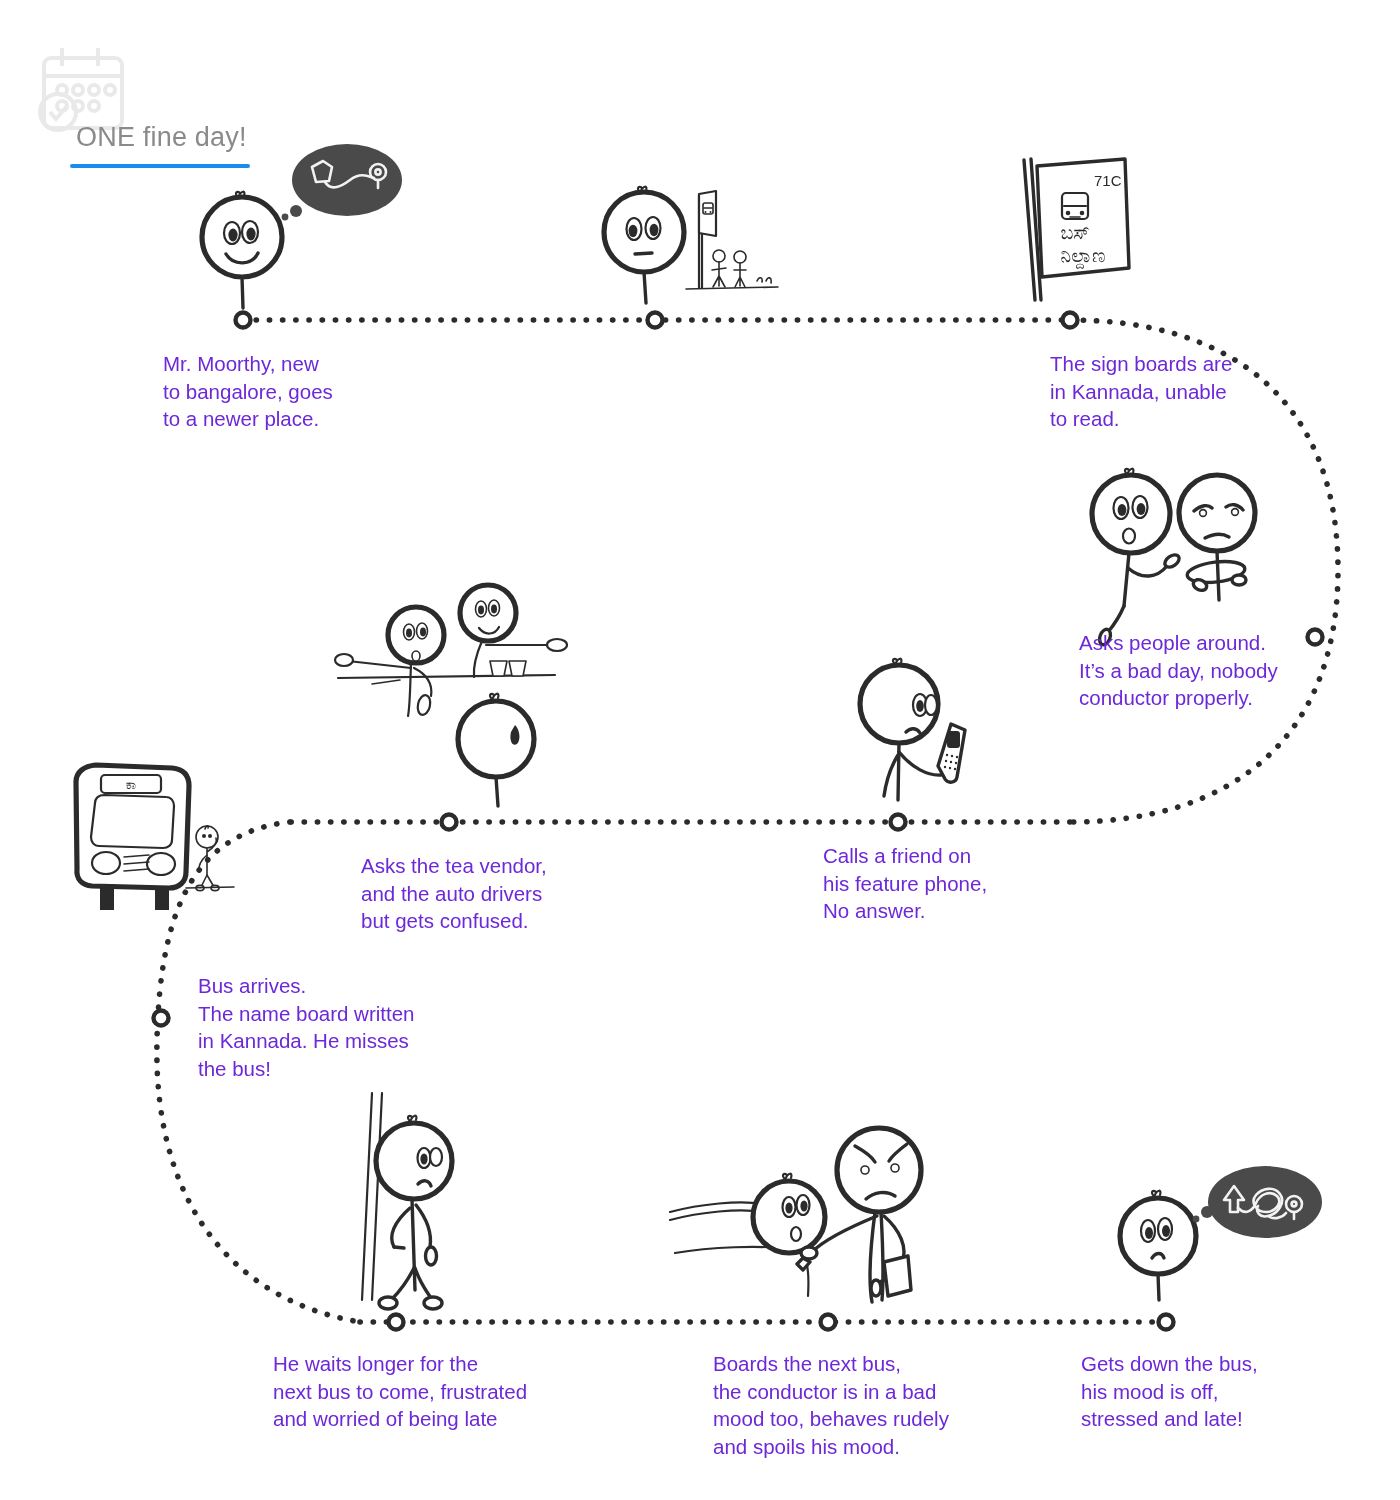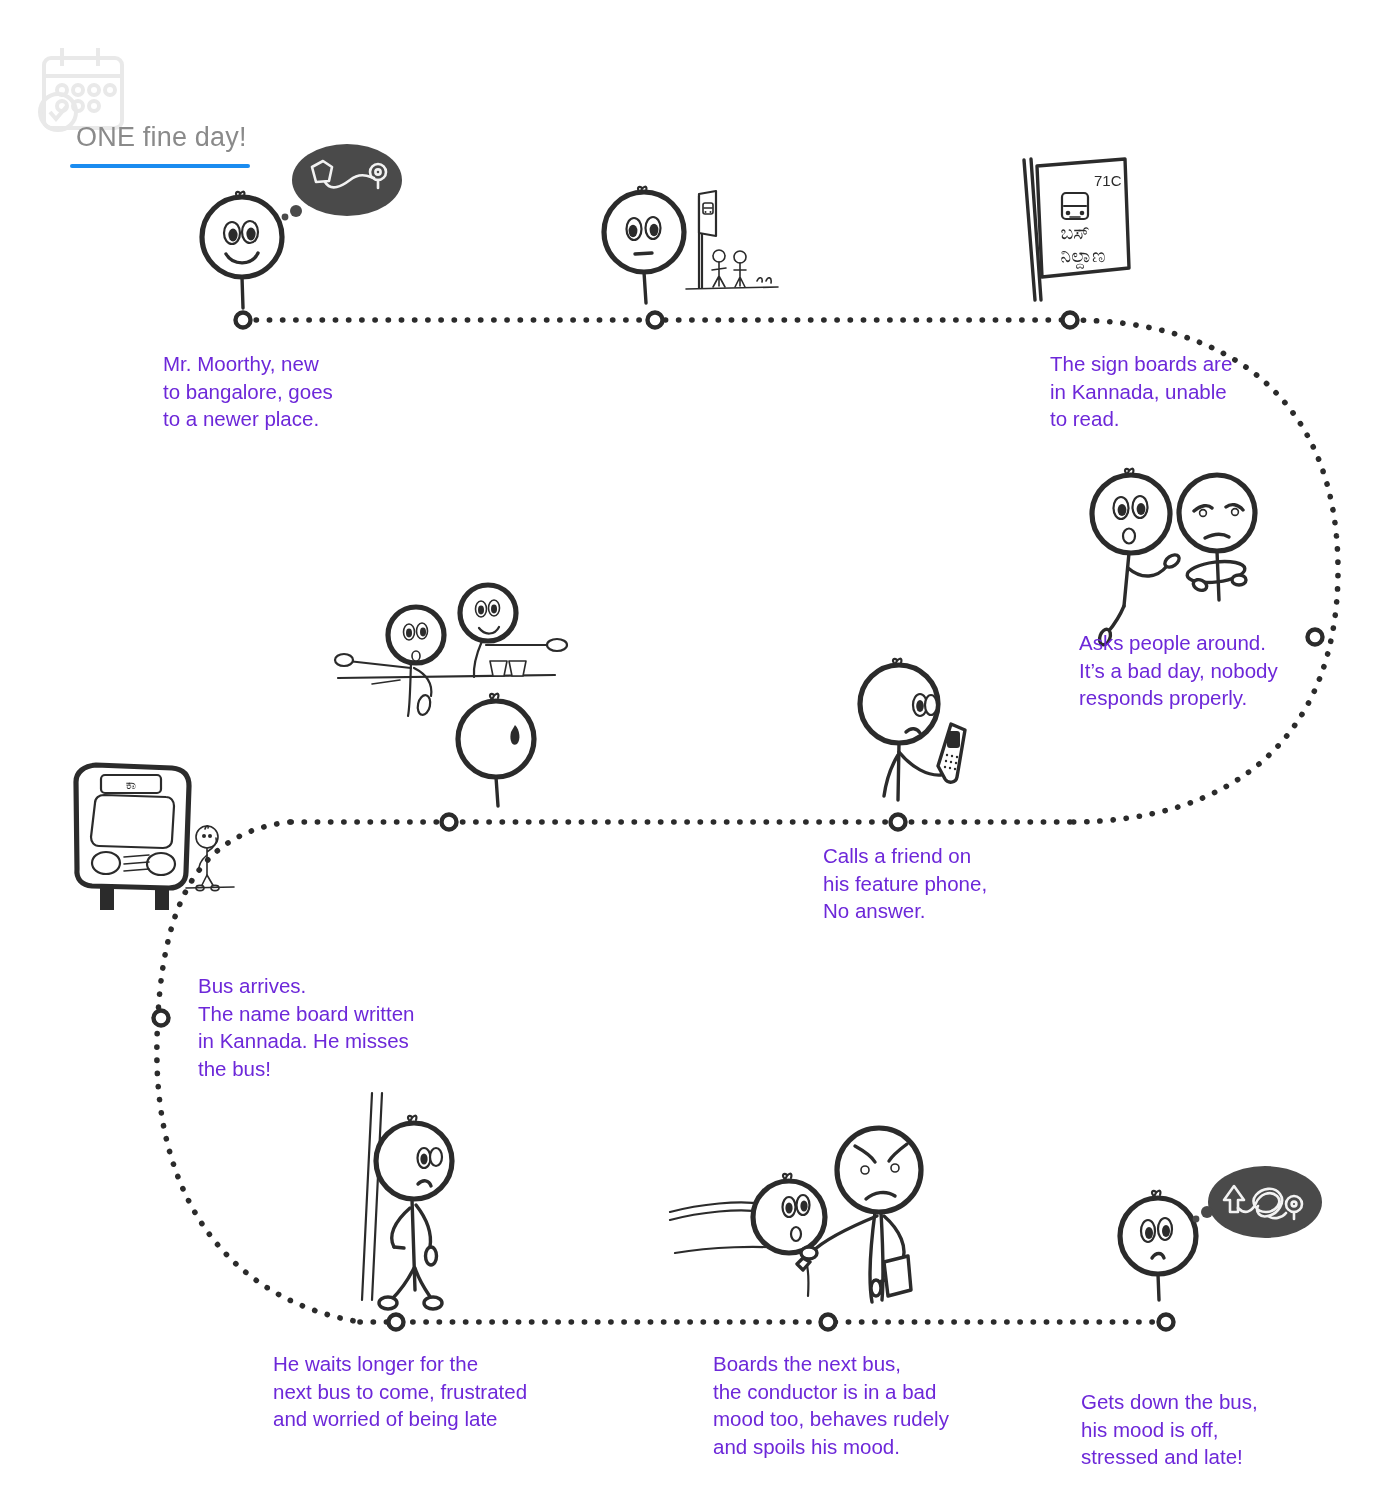--- a/index.html
+++ b/index.html
@@ -356,32 +356,35 @@
   </svg>
 
   <div class="cap" style="left:163px;top:350px;width:230px;">Mr. Moorthy, new
 to bangalore, goes
 to a newer place.</div>
   <div class="cap" style="left:1010px;top:350px;width:250px;margin-left:40px;">The sign boards are
 in Kannada, unable
 to read.</div>
   <div class="cap" style="left:1079px;top:629px;width:260px;">Asks people around.
 It’s a bad day, nobody
-responds properly.</div>
+conductor properly.</div>
   <div class="cap" style="left:823px;top:842px;width:230px;">Calls a friend on
 his feature phone,
 No answer.</div>
+  <div class="cap" style="left:361px;top:852px;width:250px;">Asks the tea vendor,
+and the auto drivers
+but gets confused.</div>
   <div class="cap" style="left:198px;top:972px;width:290px;">Bus arrives.
 The name board written
 in Kannada. He misses
 the bus!</div>
   <div class="cap" style="left:713px;top:1350px;width:310px;">Boards the next bus,
 the conductor is in a bad
 mood too, behaves rudely
 and spoils his mood.</div>
   <div class="cap" style="left:273px;top:1350px;width:320px;">He waits longer for the
 next bus to come, frustrated
 and worried of being late</div>
-  <div class="cap" style="left:1081px;top:1350px;width:250px;margin-top:38px;">Gets down the bus,
+  <div class="cap" style="left:1081px;top:1350px;width:250px;">Gets down the bus,
 his mood is off,
 stressed and late!</div>
 
 </div>
 
 </body></html>

